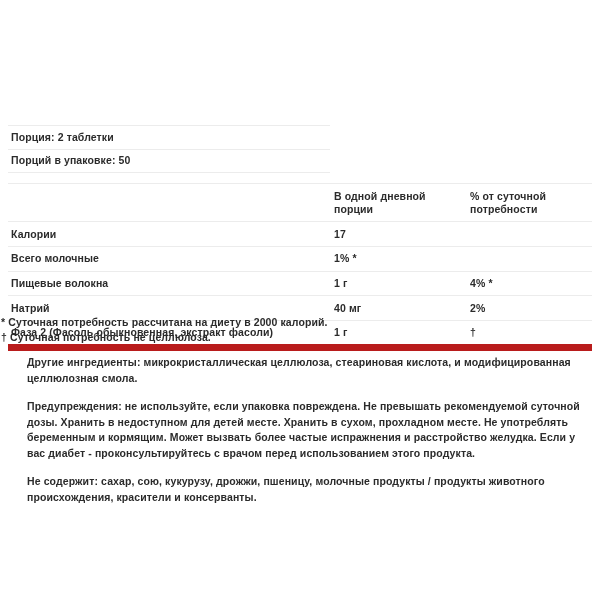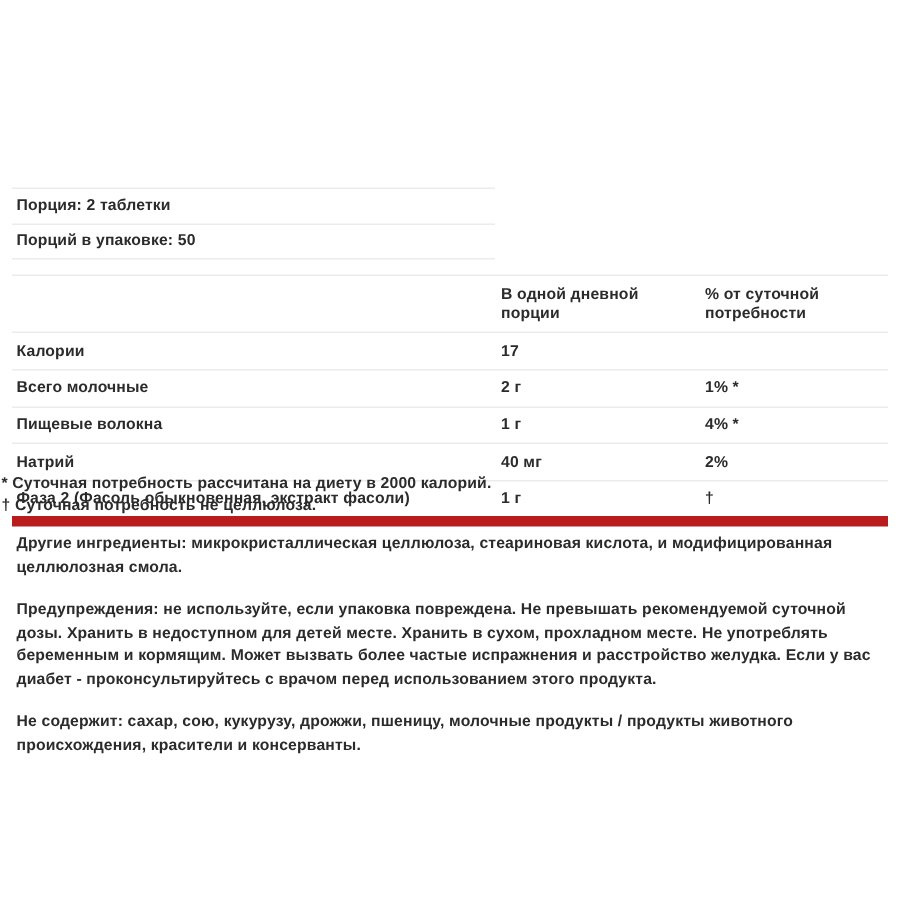--- a/index.html
+++ b/index.html
@@ -99,21 +99,21 @@
     position: absolute;
     left: 11px;
     top: 355px;
     width: 580px;
     font-size: 10.5px;
     font-weight: bold;
     line-height: 1.48;
     letter-spacing: 0.01em;
   }
   .blocks p {
-    margin: 0 0 13px 0;
+    margin: 0 0 13px 16px;
   }
   .blocks p:last-child { margin-bottom: 0; }
 </style>
 </head>
 <body>
 
 <div class="panel">
 
   <div class="facts">
 
@@ -136,21 +136,20 @@
     </div>
 
     <div class="row">
       <div class="c1">Калории</div>
       <div class="c2">17</div>
       <div class="c3"></div>
     </div>
 
     <div class="row">
       <div class="c1">Всего молочные</div>
-      <div class="c2">2 г</div>
       <div class="c3">1% *</div>
     </div>
 
     <div class="row">
       <div class="c1">Пищевые волокна</div>
       <div class="c2">1 г</div>
       <div class="c3">4% *</div>
     </div>
 
     <div class="row">

